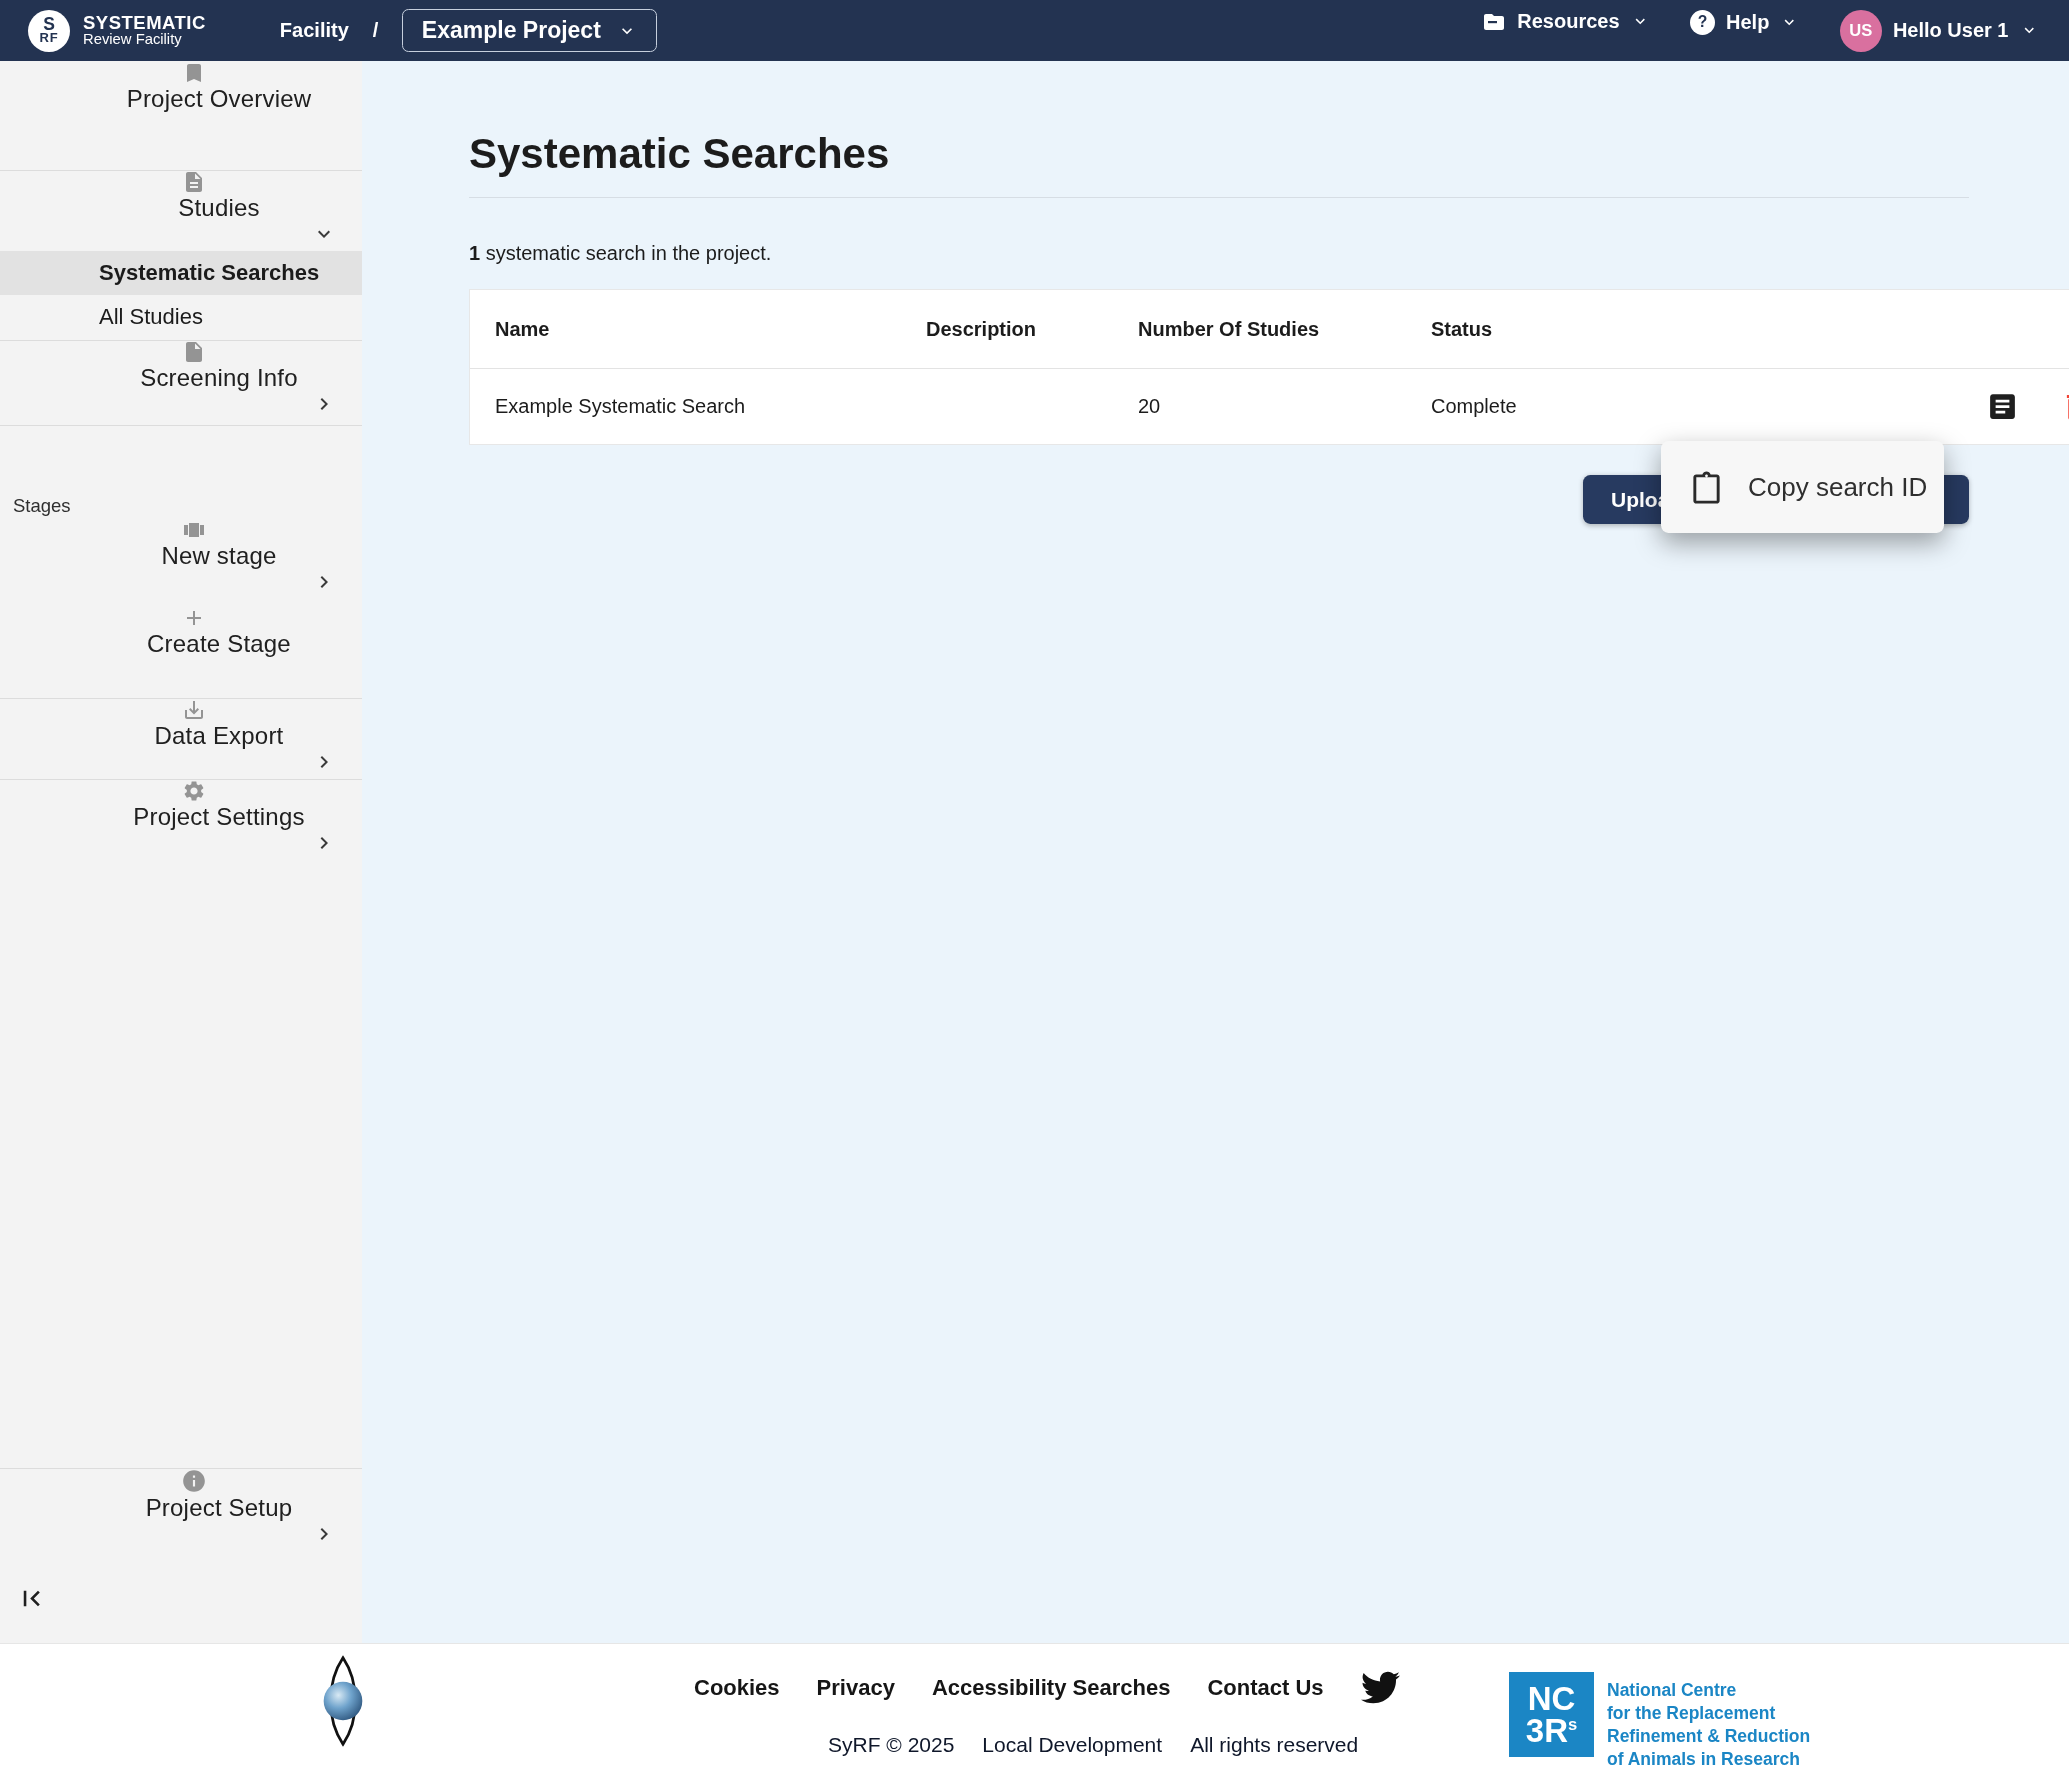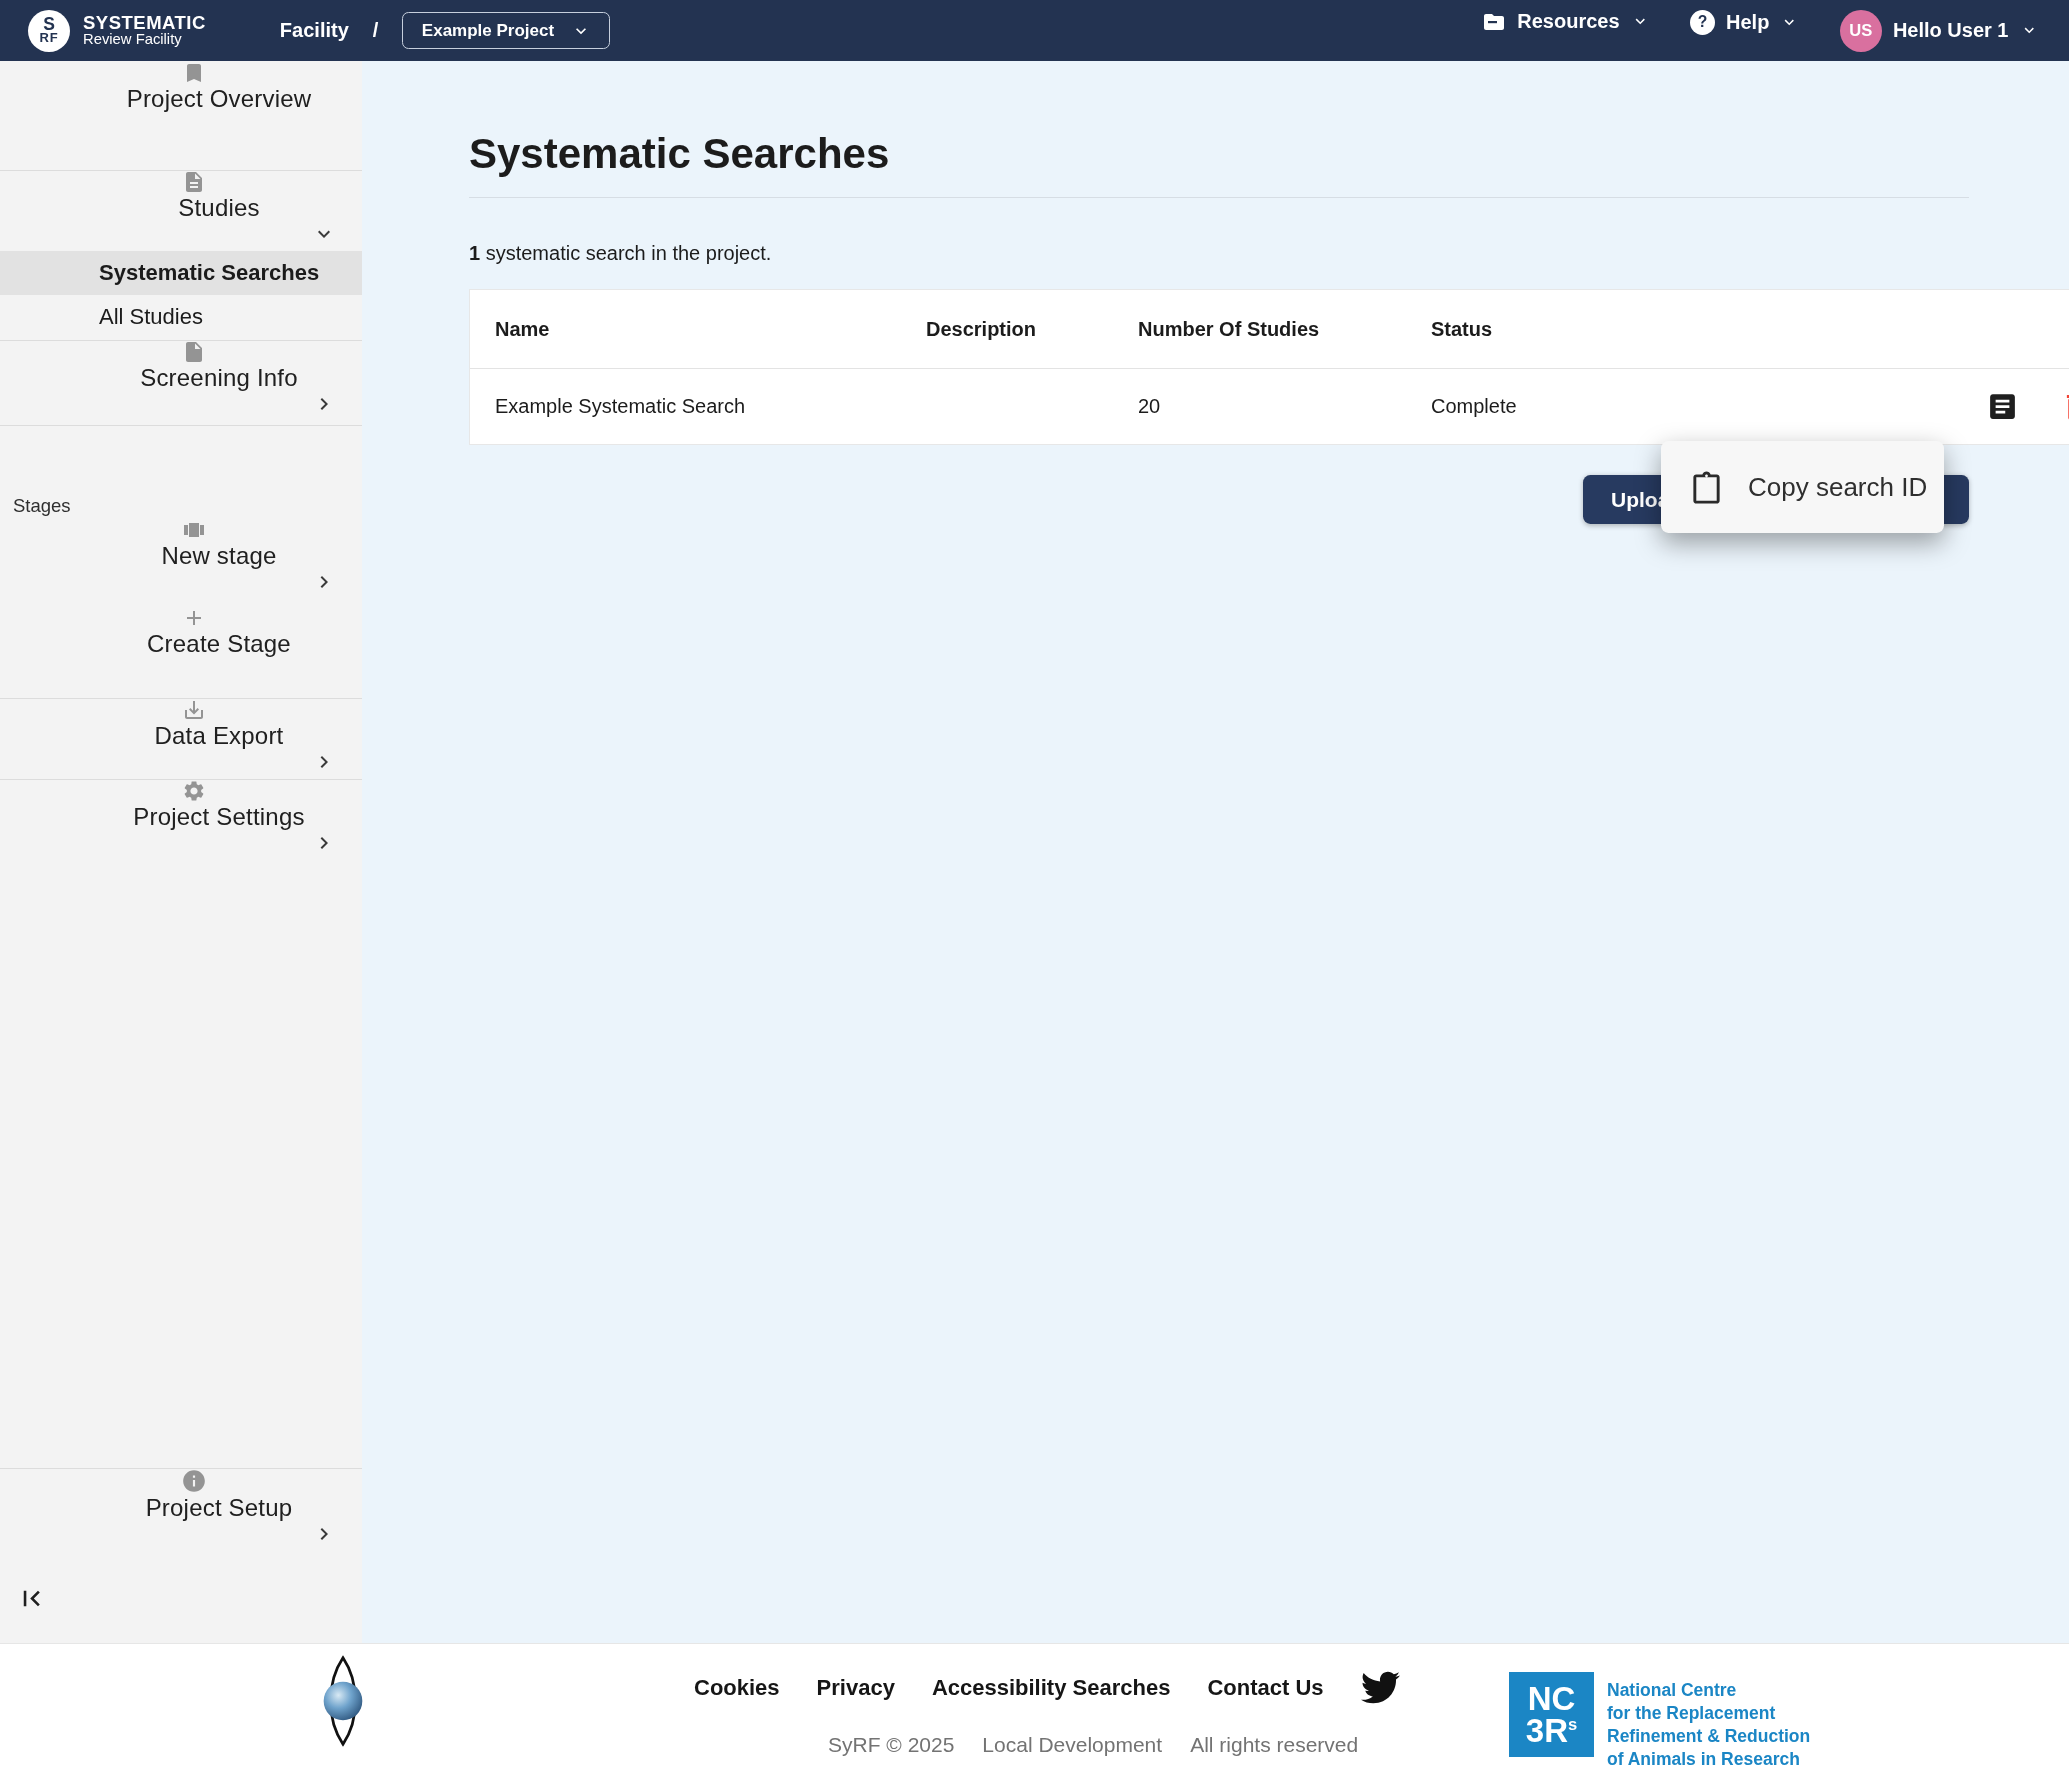--- a/index.html
+++ b/index.html
@@ -8,21 +8,21 @@
   
   .topbar{position:absolute;top:0;left:0;width:2069px;height:61px;background:#233351;display:flex;align-items:center;padding:0;z-index:20;}
   .brand{display:flex;align-items:center;gap:13px;margin-left:28px;cursor:pointer;}
   .brand-circle{width:42px;height:42px;border-radius:50%;background:#fff;color:#233351;display:flex;flex-direction:column;align-items:center;justify-content:center;font-weight:bold;}
   .brand-circle .m1{font-size:17.5px;line-height:.85;}
   .brand-circle .m2{font-size:13px;line-height:.9;letter-spacing:0.9px;}
   .brand-text{display:flex;flex-direction:column;color:#fff;}
   .brand-text .t1{font-size:18.5px;font-weight:bold;letter-spacing:0.5px;line-height:1.05;}
   .brand-text .t2{font-size:14.8px;line-height:1.05;}
   .crumb{margin-left:74px;display:flex;align-items:center;gap:24px;color:#fff;font-weight:bold;font-size:20px;}
-  .proj-btn{display:flex;align-items:center;gap:16.6px;border:1.8px solid #c6cfdd;border-radius:6.5px;padding:7.4px 18.5px;font-size:17px;font-weight:bold;color:#fff;cursor:pointer;background:transparent;}
+  .proj-btn{display:flex;align-items:center;gap:16.6px;border:1.8px solid #c6cfdd;border-radius:6.5px;padding:7.4px 18.5px;font-size:23px;font-weight:bold;color:#fff;cursor:pointer;background:transparent;}
   .top-right{margin-left:auto;display:flex;align-items:flex-start;gap:41px;padding-right:31px;color:#fff;font-weight:bold;font-size:20px;}
   .top-item{display:flex;align-items:center;gap:11px;cursor:pointer;}
   .help-circle{width:25px;height:25px;border-radius:50%;background:#fff;color:#233351;font-size:15.7px;font-weight:bold;display:flex;align-items:center;justify-content:center;}
   .avatar{width:42px;height:42px;border-radius:50%;background:#d9709f;color:#fff;font-size:16.6px;font-weight:bold;display:flex;align-items:center;justify-content:center;}
 
   
   .sidebar{position:absolute;top:61px;left:0;width:362px;height:1582px;background:#f3f3f3;z-index:5;}
   .side-row{position:absolute;left:0;width:362px;display:flex;align-items:center;padding-left:25px;box-sizing:border-box;cursor:pointer;flex-direction:column;}
   .side-row .lbl{margin-left:51px;font-size:24px;color:#202020;letter-spacing:0.2px;}
   .side-row .chev{margin-left:auto;margin-right:26px;display:flex;}
@@ -50,21 +50,21 @@
   .ctx-menu .txt{font-size:26px;color:#2f2f2f;}
 
   
   .footer{position:absolute;left:0;top:1643px;width:2069px;height:140px;background:#fff;border-top:0.9px solid #e6e6e6;}
   .cam{position:absolute;left:318px;top:11px;display:flex;align-items:center;gap:5.5px;cursor:pointer;}
   .cam-text{display:flex;flex-direction:column;align-items:center;width:268px;}
   .cam-text .small{font-size:9.2px;letter-spacing:0.6px;color:#111;font-weight:bold;white-space:nowrap;}
   .cam-text .big{background:#e6e6e6;width:100%;text-align:center;font-size:26px;font-weight:bold;color:#111;letter-spacing:0.9px;padding:2.8px 0;margin:1.8px 0;white-space:nowrap;}
   .flinks{position:absolute;left:694px;top:24px;display:flex;align-items:center;gap:37px;font-size:22px;font-weight:bold;color:#161616;}
   .flinks span{cursor:pointer;}
-  .fcopy{position:absolute;left:828px;top:89px;display:flex;gap:28px;font-size:21px;color:#737373;}
+  .fcopy{position:absolute;left:828px;top:89px;display:flex;gap:28px;font-size:21px;color:#0f172a;}
   .nc3rs{position:absolute;left:1509px;top:28px;display:flex;gap:13px;align-items:flex-start;cursor:pointer;}
   .nc-box{width:85px;height:85px;background:#1b86c5;color:#fff;display:flex;flex-direction:column;align-items:center;justify-content:center;font-weight:bold;font-size:33px;line-height:.95;}
   .nc-box sup{font-size:16.6px;}
   .nc-lines{display:flex;flex-direction:column;font-size:17.5px;font-weight:bold;color:#1b86c5;line-height:1.3;padding-top:7.4px;}
 </style>
 </head>
 <body>
 
 <div id="app">
 

